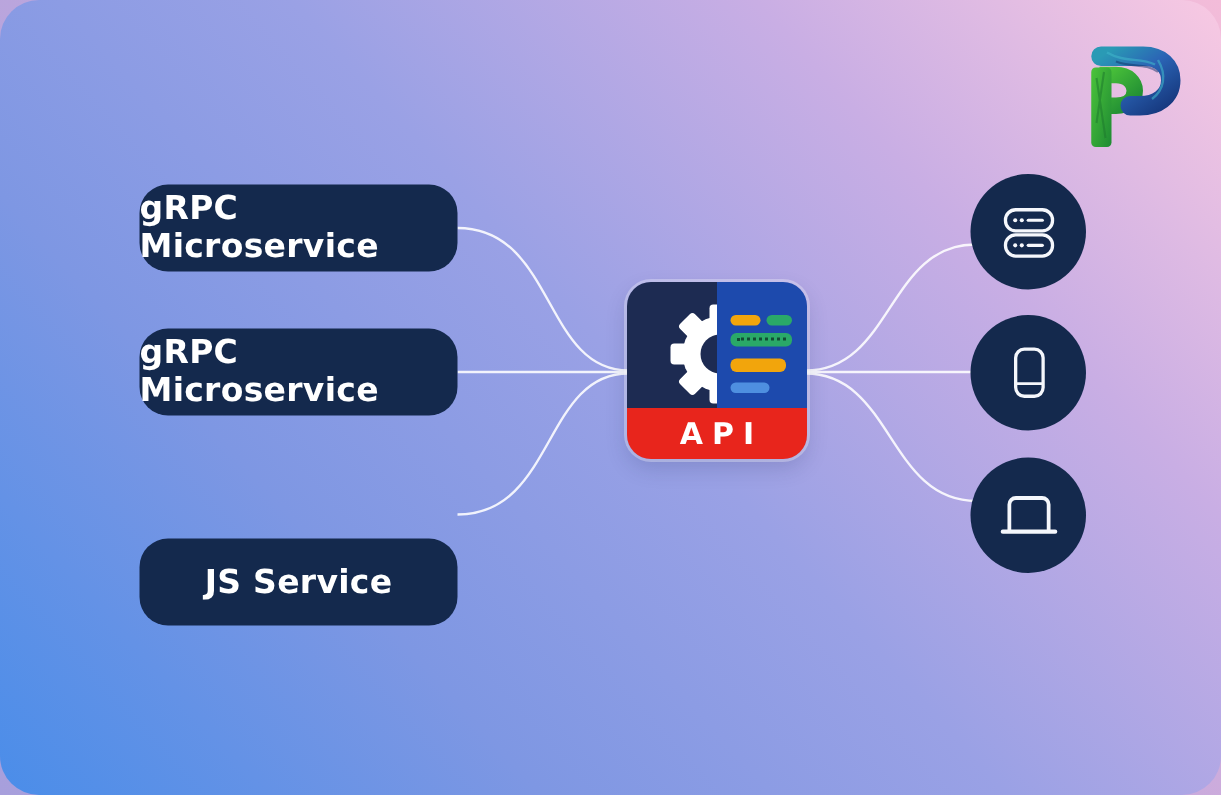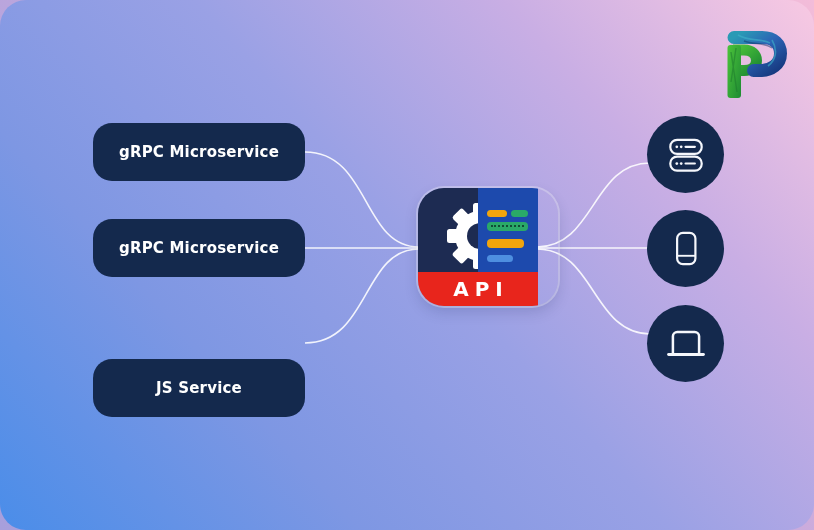--- a/index.html
+++ b/index.html
@@ -4,23 +4,23 @@
 <style>
   html,body{margin:0;padding:0;width:814px;height:530px;overflow:hidden;
     font-family:"DejaVu Sans","Liberation Sans",sans-serif;}
   body{background:linear-gradient(48deg,#a79fdc 0%,#c3a8dd 55%,#f3bcd9 100%);}
   .canvas{position:absolute;left:0;top:0;width:814px;height:530px;border-radius:26px;
     background:linear-gradient(48deg,#4a8de9 0%,#7e97e3 28%,#9aa1e5 52%,#c9aee4 76%,#f8c9e2 100%);
     overflow:hidden;}
   .connectors{position:absolute;left:0;top:0;pointer-events:none;}
   .service-node{position:absolute;left:93px;width:212px;height:58px;background:#14294d;
     border-radius:19px;display:flex;align-items:center;justify-content:center;}
-  .service-label{color:#ffffff;font-size:15px;font-weight:700;letter-spacing:.2px;}
+  .service-label{color:#ffffff;font-size:22px;font-weight:700;letter-spacing:.2px;}
   
-  .api-node{position:absolute;left:418px;top:188px;width:140px;height:118px;border-radius:26px;
+  .api-node{position:absolute;left:418px;top:188px;width:120px;height:118px;border-radius:16px;
     overflow:hidden;box-shadow:0 0 0 2px rgba(255,255,255,.30),0 6px 14px rgba(30,40,90,.18);}
   .api-top{position:absolute;left:0;top:0;width:120px;height:84px;}
   .api-top-left{position:absolute;left:0;top:0;width:60px;height:84px;background:#1d2b52;}
   .api-top-right{position:absolute;left:60px;top:0;width:60px;height:84px;background:#1d4aad;}
   .gear-svg{position:absolute;left:0;top:0;}
   .code-lines{position:absolute;left:60px;top:0;width:60px;height:84px;}
   .pill{position:absolute;border-radius:4px;}
   .dotline{position:absolute;left:4px;right:4px;top:3px;border-top:2px dotted rgba(13,60,45,.85);}
   .api-banner{position:absolute;left:0;top:84px;width:120px;height:34px;background:#e8251c;
     display:flex;align-items:center;justify-content:center;}

